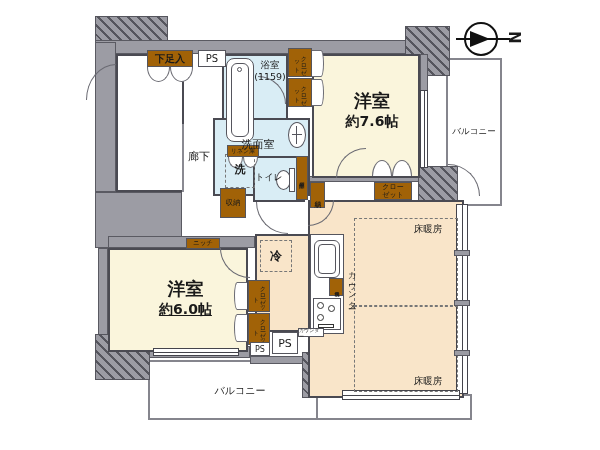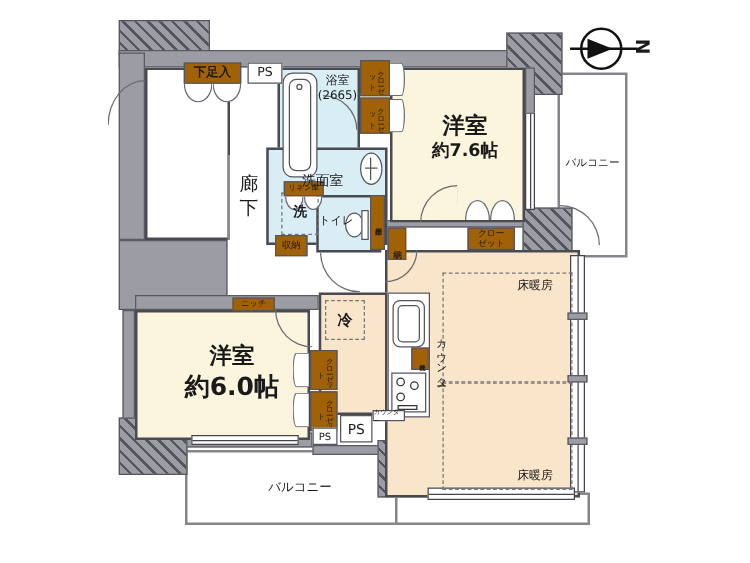--- a/index.html
+++ b/index.html
@@ -66,30 +66,30 @@
   <div class="abs wall" style="left:108px;top:236px;width:147px;height:12px;"></div>
   <div class="abs wall" style="left:300px;top:176px;width:124px;height:6px;"></div>
   <div class="abs wall" style="left:420px;top:54px;width:8px;height:148px;"></div>
   <div class="abs hatch" style="left:418px;top:166px;width:40px;height:38px;"></div>
   <div class="abs wall" style="left:250px;top:356px;width:58px;height:8px;"></div>
   <div class="abs hatch" style="left:302px;top:352px;width:40px;height:46px;"></div>
 
   <div class="abs room" style="left:116px;top:54px;width:68px;height:138px;background:#fff;"></div>
   <div class="abs stepline" style="left:182px;top:124px;width:2px;height:68px;"></div>
 
-  <div class="abs rlabel" style="left:186px;top:150px;width:26px;height:14px;font-size:15px;font-weight:normal;">廊下</div>
+  <div class="abs rlabel" style="left:186px;top:150px;width:26px;height:14px;font-size:11px;font-weight:normal;">廊下</div>
 
   <div class="abs room blue" style="left:222px;top:54px;width:66px;height:94px;"></div>
   <div class="abs fixture" style="left:226px;top:58px;width:28px;height:84px;border-radius:8px;">
     <div class="abs" style="left:4px;top:4px;width:18px;height:74px;border:1px solid #55555d;border-radius:6px;"></div>
     <div class="abs" style="left:10px;top:8px;width:5px;height:5px;border:1px solid #55555d;border-radius:50%;background:#fff;"></div>
   </div>
   <div class="abs rlabel" style="left:252px;top:56px;width:36px;height:30px;font-size:9.5px;font-weight:normal;">
     <span>浴室</span>
-    <span>(2665)</span>
+    <span>(1159)</span>
   </div>
   <div class="abs arc arc-tr" style="left:258px;top:76px;width:28px;height:28px;"></div>
 
   <div class="abs room blue" style="left:213px;top:118px;width:97px;height:78px;"></div>
   <div class="abs rlabel" style="left:228px;top:138px;width:60px;height:14px;font-size:11px;font-weight:normal;">洗面室</div>
   <div class="abs fixture" style="left:288px;top:122px;width:18px;height:26px;border-radius:50%;">
     <div class="abs" style="left:7px;top:3px;width:1px;height:18px;background:#55555d;"></div>
     <div class="abs" style="left:3px;top:11px;width:10px;height:1px;background:#55555d;"></div>
   </div>
   <div class="abs dashedbox" style="left:225px;top:154px;width:30px;height:34px;"></div>
@@ -111,21 +111,21 @@
 
   <div class="abs tan vtext" style="left:288px;top:48px;width:24px;height:29px;font-size:6px;">クローゼット</div>
   <div class="abs tan vtext" style="left:288px;top:78px;width:24px;height:29px;font-size:6px;">クローゼット</div>
   <div class="abs hump hump-r" style="left:312px;top:50px;width:12px;height:27px;"></div>
   <div class="abs hump hump-r" style="left:312px;top:79px;width:12px;height:27px;"></div>
 
   <div class="abs tan" style="left:374px;top:182px;width:38px;height:18px;font-size:7px;padding:0 6px;">クローゼット</div>
   <div class="abs hump hump-u" style="left:372px;top:160px;width:20px;height:16px;"></div>
   <div class="abs hump hump-u" style="left:392px;top:160px;width:20px;height:16px;"></div>
 
-  <div class="abs tan" style="left:220px;top:188px;width:26px;height:17px;font-size:7.5px;">収納</div>
+  <div class="abs tan" style="left:220px;top:188px;width:26px;height:30px;font-size:7.5px;">収納</div>
   <div class="abs tan vtext" style="left:310px;top:182px;width:15px;height:26px;font-size:7px;">収納</div>
   <div class="abs tan vtext" style="left:296px;top:156px;width:12px;height:44px;font-size:5.5px;">上部吊戸棚</div>
   <div class="abs tan" style="left:227px;top:145px;width:32px;height:12px;font-size:6px;">リネン庫</div>
   <div class="abs hump hump-d" style="left:228px;top:157px;width:15px;height:11px;"></div>
   <div class="abs hump hump-d" style="left:243px;top:157px;width:15px;height:11px;"></div>
 
   <div class="abs tan" style="left:147px;top:50px;width:46px;height:17px;font-size:10px;font-weight:bold;">下足入</div>
   <div class="abs hump hump-d" style="left:147px;top:67px;width:23px;height:15px;"></div>
   <div class="abs hump hump-d" style="left:170px;top:67px;width:23px;height:15px;"></div>
   <div class="abs whitebox" style="left:198px;top:50px;width:28px;height:17px;font-size:10px;">PS</div>
@@ -162,21 +162,21 @@
     <div class="abs" style="left:14px;top:6px;width:7px;height:7px;border:1px solid #333;border-radius:50%;"></div>
     <div class="abs" style="left:3px;top:15px;width:7px;height:7px;border:1px solid #333;border-radius:50%;"></div>
     <div class="abs" style="left:4px;top:25px;width:16px;height:4px;border:1px solid #333;"></div>
   </div>
   <div class="abs rlabel vtext" style="left:346px;top:256px;width:13px;height:58px;font-size:8.5px;font-weight:normal;">カウンター</div>
   <div class="abs whitebox" style="left:298px;top:328px;width:26px;height:9px;font-size:5px;">カウンター</div>
 
   <div class="abs room cream" style="left:108px;top:248px;width:140px;height:104px;"></div>
   <div class="abs rlabel" style="left:128px;top:272px;width:115px;height:52px;">
     <span style="font-size:18px;">洋室</span>
-    <span style="font-size:20px;">約6.0帖</span>
+    <span style="font-size:14px;text-decoration:underline;">約6.0帖</span>
   </div>
   <div class="abs tan" style="left:186px;top:238px;width:34px;height:11px;font-size:6.5px;">ニッチ</div>
   <div class="abs arc arc-bl" style="left:220px;top:248px;width:30px;height:30px;"></div>
   <div class="abs window hwin" style="left:153px;top:348px;width:86px;height:8px;"></div>
 
   <div class="abs tan vtext" style="left:248px;top:280px;width:22px;height:32px;font-size:6px;">クローゼット</div>
   <div class="abs tan vtext" style="left:248px;top:313px;width:22px;height:32px;font-size:6px;">クローゼット</div>
   <div class="abs hump hump-l" style="left:234px;top:282px;width:13px;height:28px;"></div>
   <div class="abs hump hump-l" style="left:234px;top:314px;width:13px;height:28px;"></div>
 

